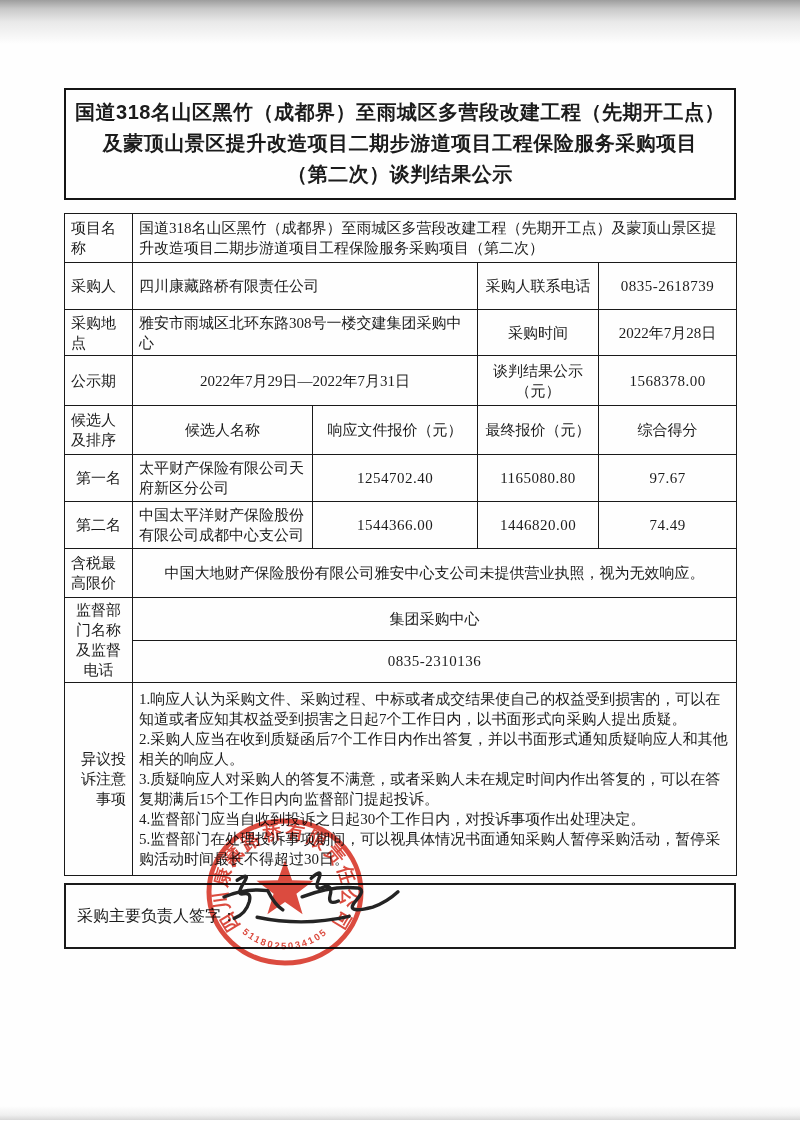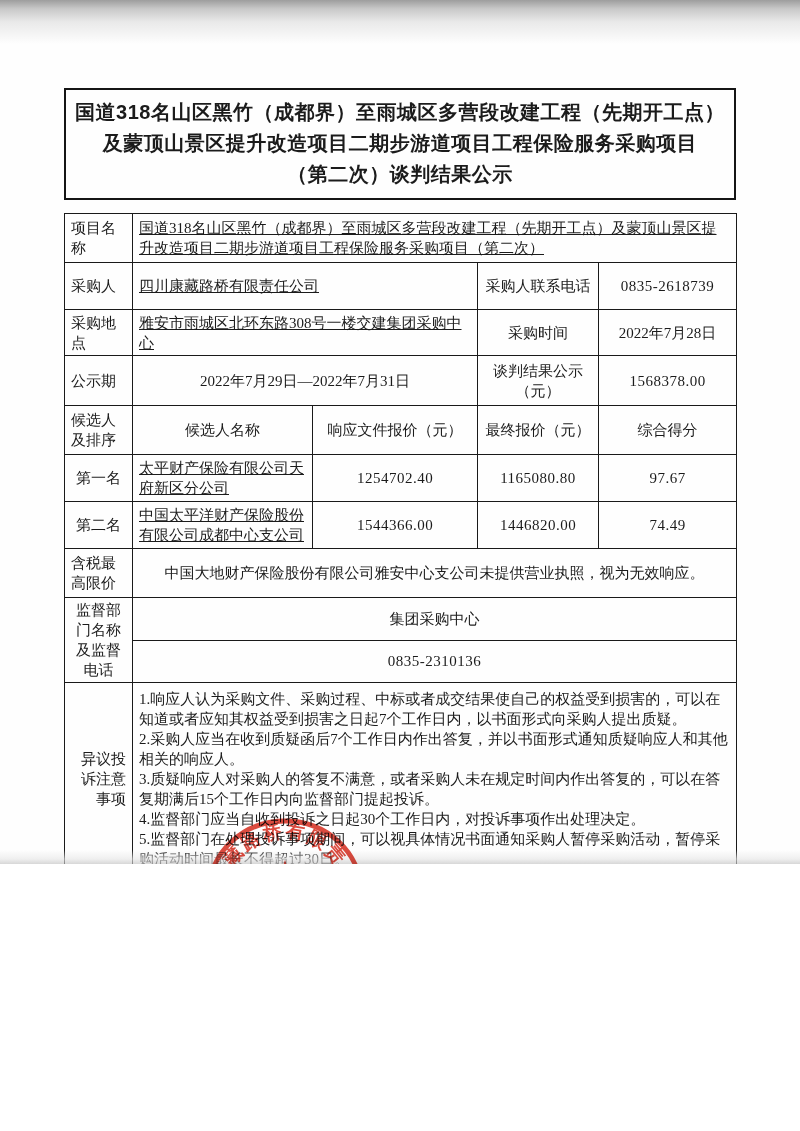--- a/index.html
+++ b/index.html
@@ -1,17 +1,17 @@
 <!DOCTYPE html>
 <html><head>
 <meta charset="utf-8">
 <style>
   html,body{margin:0;padding:0;background:#ffffff;}
   .page{
-    position:relative;width:800px;height:864px;margin:0 auto;
+    position:relative;width:800px;height:1120px;margin:0 auto;
     background:#fefefe;overflow:hidden;
     font-family:"Liberation Serif","DejaVu Serif",serif;
     color:#1b1b1b;
   }
   .page::before{
     content:"";position:absolute;top:0;left:0;right:0;height:44px;z-index:5;pointer-events:none;
     background:linear-gradient(180deg,#9d9d9d 0px,#c9c9c9 9px,#e9e9e9 22px,rgba(255,255,255,0) 44px);
   }
   .page::after{
     content:"";position:absolute;bottom:0;left:0;right:0;height:14px;z-index:5;pointer-events:none;opacity:.65;
@@ -27,21 +27,21 @@
   }
 
   table.main{border-collapse:collapse;width:672px;margin-top:13px;table-layout:fixed;}
   table.main td{
     border:1.6px solid #1a1a1a;vertical-align:middle;
     font-size:15px;line-height:20px;padding:2px 6px;
     overflow:hidden;
   }
   td.lbl{padding-left:5px;padding-right:3px;}
   td.ctr{text-align:center;}
-  td.name{padding-left:7px;text-decoration:underline;}
+  td.name{padding-left:7px;}
   .r-project td{height:44px;}
   .r-purchaser td{height:42px;}
   .r-location td{height:41px;}
   .r-publicity td{height:45px;}
   .r-candheader td{height:44px;}
   .r-cand td{height:42px;}
   .r-notes td{height:44px;}
   .r-super td{height:33px;}
   td.objection-label{text-align:right;padding-left:5px;}
   td.objection-body{

